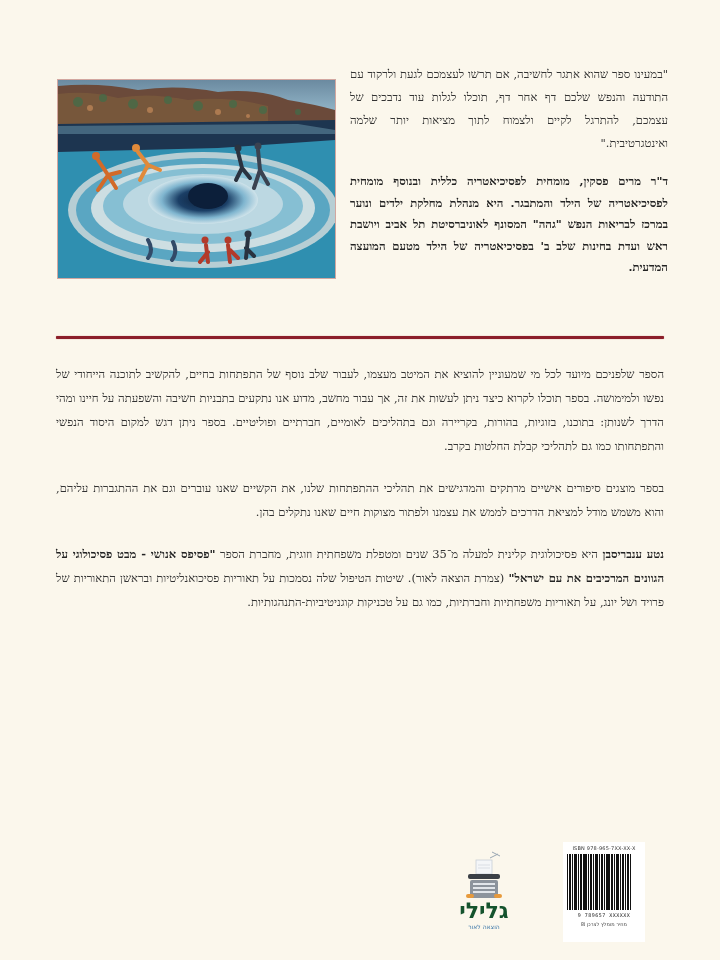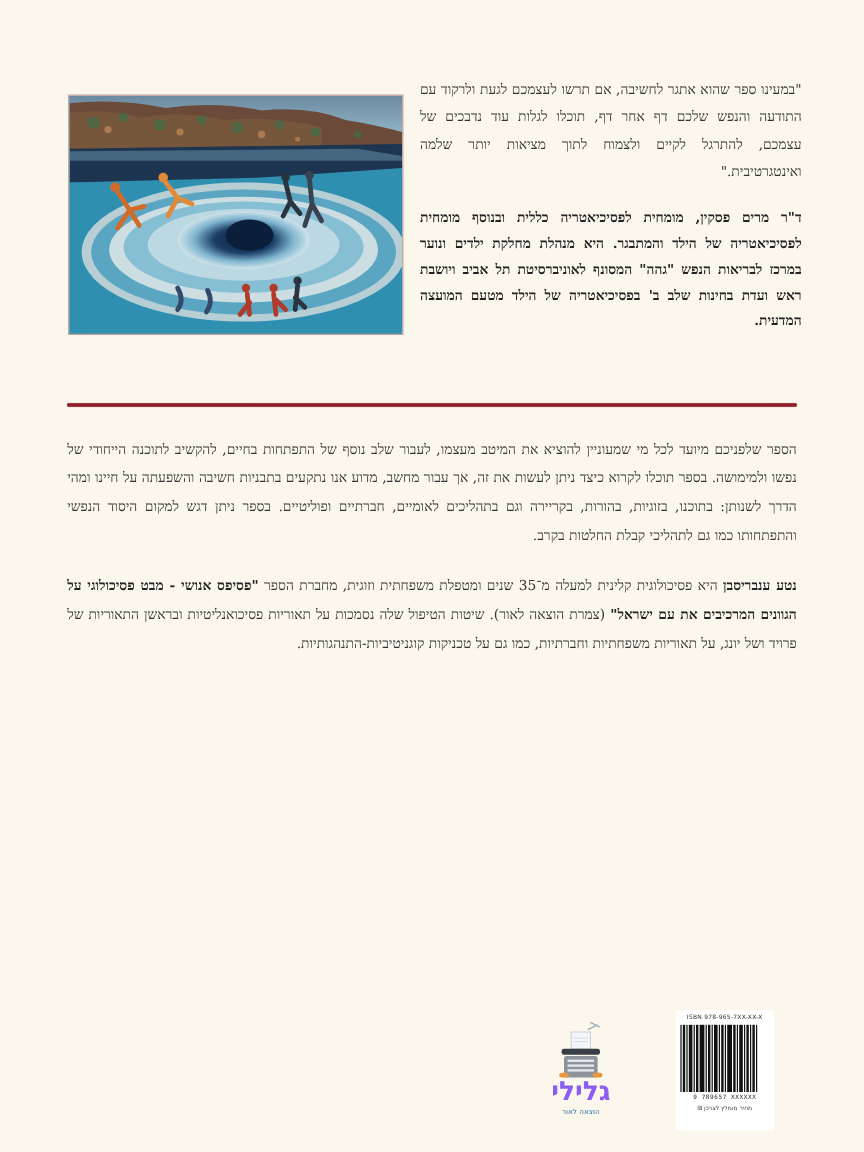--- a/index.html
+++ b/index.html
@@ -49,21 +49,21 @@
   .body-text .b { font-weight: bold; color: #222; }
 
   
   .logo {
     position: absolute; left: 452px; top: 850px; width: 64px; height: 96px;
     text-align: center;
   }
   .logo .machine { display: block; margin: 0 auto; }
   .logo .name {
     display: block; font-family: "DejaVu Sans", sans-serif; font-weight: bold;
-    font-size: 22px; color: #8b5cf6; direction: rtl; line-height: 22px; margin-top: -2px;
+    font-size: 22px; color: #14532d; direction: rtl; line-height: 22px; margin-top: -2px;
   }
   .logo .tag {
     display: block; font-family: "DejaVu Sans", sans-serif; font-size: 6px;
     color: #3a76a8; direction: rtl; margin-top: 1px;
   }
 
   
   .barcode {
     position: absolute; left: 563px; top: 842px; width: 82px; height: 100px;
     background: #fff;
@@ -162,20 +162,21 @@
 
   <div class="top-text">
     <p class="quote">"במעינו ספר שהוא אתגר לחשיבה, אם תרשו לעצמכם לגעת ולרקוד עם התודעה והנפש שלכם דף אחר דף, תוכלו לגלות עוד נדבכים של עצמכם, להתרגל לקיים ולצמוח לתוך מציאות יותר שלמה ואינטגרטיבית."</p>
     <p class="bio-top">ד"ר מרים פסקין, מומחית לפסיכיאטריה כללית ובנוסף מומחית לפסיכיאטריה של הילד והמתבגר. היא מנהלת מחלקת ילדים ונוער במרכז לבריאות הנפש "גהה" המסונף לאוניברסיטת תל אביב ויושבת ראש ועדת בחינות שלב ב' בפסיכיאטריה של הילד מטעם המועצה המדעית.</p>
   </div>
 
   <div class="divider"></div>
 
   <div class="body-text">
     <p>הספר שלפניכם מיועד לכל מי שמעוניין להוציא את המיטב מעצמו, לעבור שלב נוסף של התפתחות בחיים, להקשיב לתוכנה הייחודי של נפשו ולמימושה. בספר תוכלו לקרוא כיצד ניתן לעשות את זה, אך עבור מחשב, מדוע אנו נתקעים בתבניות חשיבה והשפעתה על חיינו ומהי הדרך לשנותן: בתוכנו, בזוגיות, בהורות, בקריירה וגם בתהליכים לאומיים, חברתיים ופוליטיים. בספר ניתן דגש למקום היסוד הנפשי והתפתחותו כמו גם לתהליכי קבלת החלטות בקרב.</p>
+    <p>בספר מוצגים סיפורים אישיים מרתקים והמדגישים את תהליכי ההתפתחות שלנו, את הקשיים שאנו עוברים וגם את ההתגברות עליהם, והוא משמש מודל למציאת הדרכים לממש את עצמנו ולפתור מצוקות חיים שאנו נתקלים בהן.</p>
     <p><span class="b">נטע ענבריסבן</span><span> היא פסיכולוגית קלינית למעלה מ־35 שנים ומטפלת משפחתית וזוגית, מחברת הספר </span><span class="b">"פסיפס אנושי - מבט פסיכולוגי על הגוונים המרכיבים את עם ישראל"</span><span> (צמרת הוצאה לאור). שיטות הטיפול שלה נסמכות על תאוריות פסיכואנליטיות ובראשן התאוריות של פרויד ושל יונג, על תאוריות משפחתיות וחברתיות, כמו גם על טכניקות קוגניטיביות-התנהגותיות.</span></p>
   </div>
 
   <div class="logo">
     <svg class="machine" width="44" height="52" viewBox="0 0 44 52">
       <path d="M30 2 L38 6 M28 8 L36 4" stroke="#9aa7b3" stroke-width="1" fill="none"></path>
       <rect x="14" y="10" width="16" height="14" fill="#f4f6f8" stroke="#c9d0d6" stroke-width="0.8"></rect>
       <line x1="16" y1="15" x2="28" y2="15" stroke="#c9d0d6" stroke-width="0.6"></line>
       <line x1="16" y1="18" x2="28" y2="18" stroke="#c9d0d6" stroke-width="0.6"></line>
       <rect x="6" y="24" width="32" height="5" rx="2" fill="#3a3f46"></rect>

